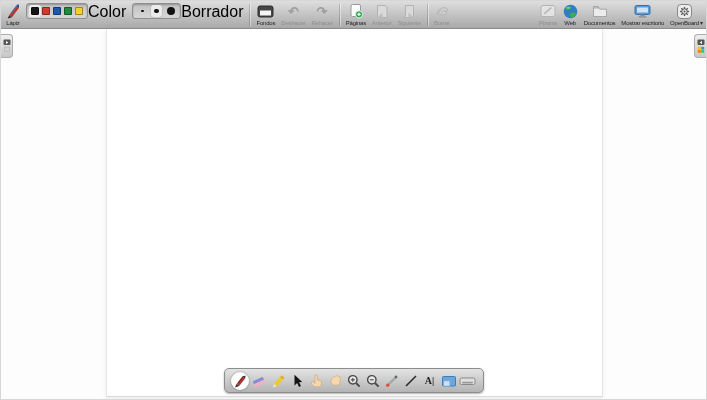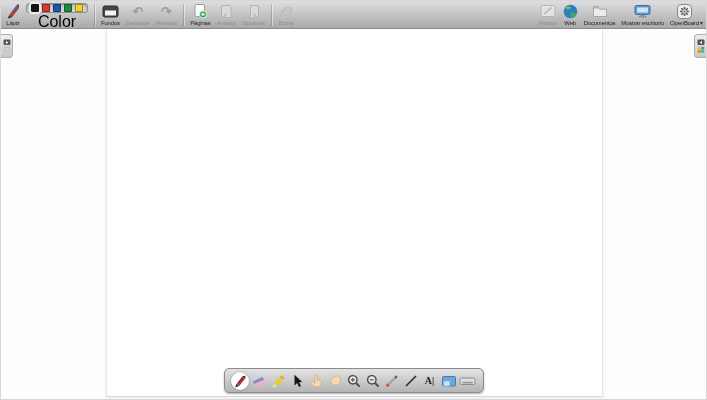--- a/index.html
+++ b/index.html
@@ -8,21 +8,21 @@
 
   
   .toolbar{position:absolute;top:0;left:0;right:0;height:28px;
     background:linear-gradient(#dedede,#b9b9b9 70%,#a9a9a9);
     border-bottom:1px solid #8d8d8d;display:flex;align-items:stretch;padding:1px 3px 0 2px}
   .titem{display:flex;flex-direction:column;align-items:center;justify-content:flex-start;
     padding:1px 3px 0;cursor:default}
   .titem .ic{height:16px;display:flex;align-items:center;justify-content:center}
   .titem .lbl{font-size:6px;line-height:8px;color:#1f1f1f;white-space:nowrap;letter-spacing:-0.2px}
   .titem.disabled .lbl{color:#8f8f8f}
-  .group{display:flex;flex-direction:column;align-items:center;padding:1px 3px 0}
+  .group{display:flex;flex-direction:row;align-items:flex-start;padding:1px 3px 0}
   .gbox{display:flex;align-items:center;gap:3px;border:1px solid #8f8f8f;border-radius:3px;
     background:linear-gradient(#c3c3c3,#d6d6d6);padding:0 4px;height:16px;
     box-shadow:inset 0 1px 2px rgba(0,0,0,.25)}
   .swatch{width:8px;height:8px;border:1px solid rgba(0,0,0,.35);border-radius:1px}
   .swatch.selected{outline:2px solid #ededed;outline-offset:0}
   .sbtn{width:11px;height:12px;display:flex;align-items:center;justify-content:center;border-radius:2px}
   .sbtn.selected{background:#ebebeb;box-shadow:0 0 1px #666}
   .lineA{width:8px;height:1px;background:#111}
   .lineB{width:8px;height:2.5px;background:#111;border-radius:1px}
   .lineC{width:8px;height:5px;background:#111;border-radius:2px}
@@ -78,20 +78,34 @@
       <span class="swatch selected" style="background: rgb(21, 21, 21);"></span>
       <span class="swatch" style="background: rgb(214, 58, 47);"></span>
       <span class="swatch" style="background: rgb(29, 89, 168);"></span>
       <span class="swatch" style="background: rgb(31, 138, 59);"></span>
       <span class="swatch" style="background: rgb(242, 208, 50);"></span>
     </div>
     <span class="lbl">Color</span>
   </div>
 
 
+  <div class="group">
+    <div class="gbox">
+      <span class="sbtn">
+          <span class="dotA"></span>
+        </span>
+      <span class="sbtn selected">
+          <span class="dotB"></span>
+        </span>
+      <span class="sbtn">
+          <span class="dotC"></span>
+        </span>
+    </div>
+    <span class="lbl">Borrador</span>
+  </div>
 
   <div class="sep"></div>
 
   <div class="titem">
     <span class="ic">
       <svg width="17" height="15" viewBox="0 0 17 15">
         <rect x="1" y="2" width="15" height="11" rx="2" fill="#454545" stroke="#2d2d2d"></rect>
         <rect x="3" y="6.5" width="11" height="5" fill="#f4f4f4"></rect>
       </svg>
     </span>

